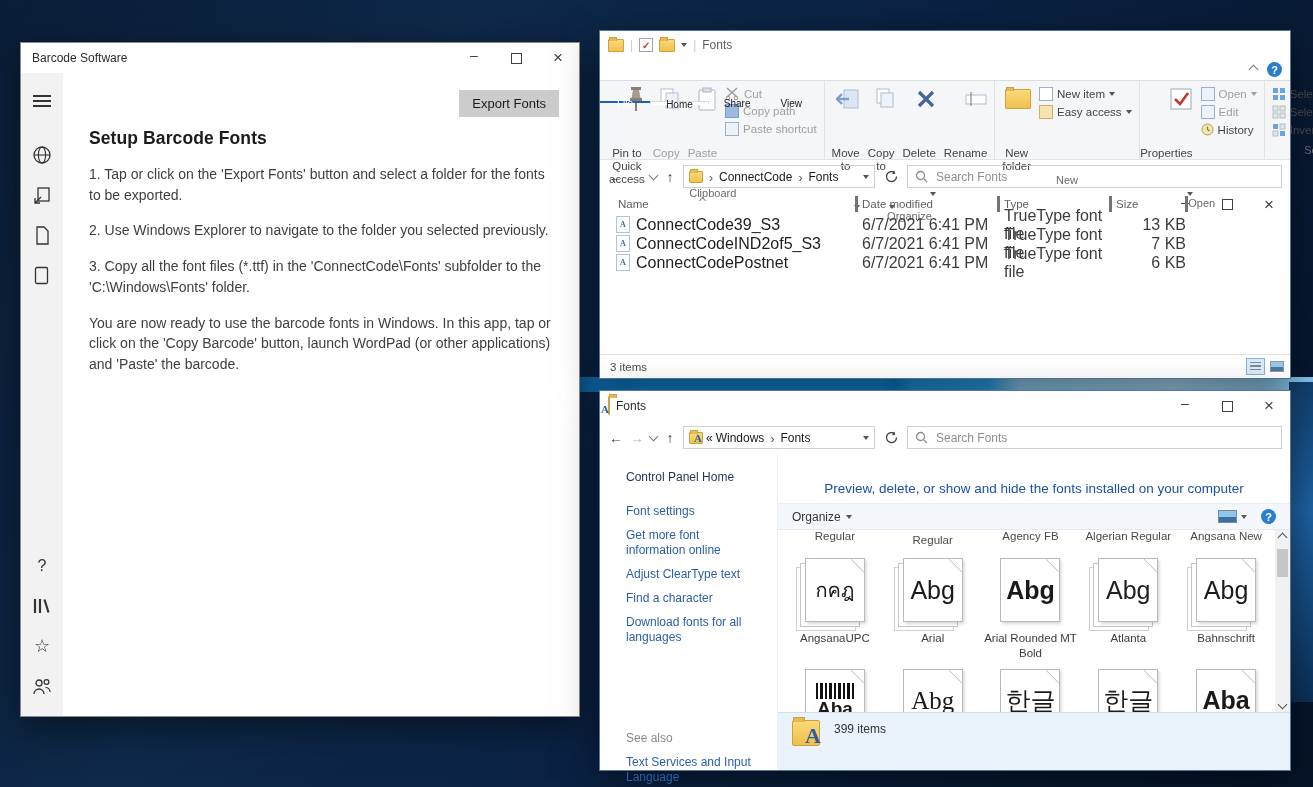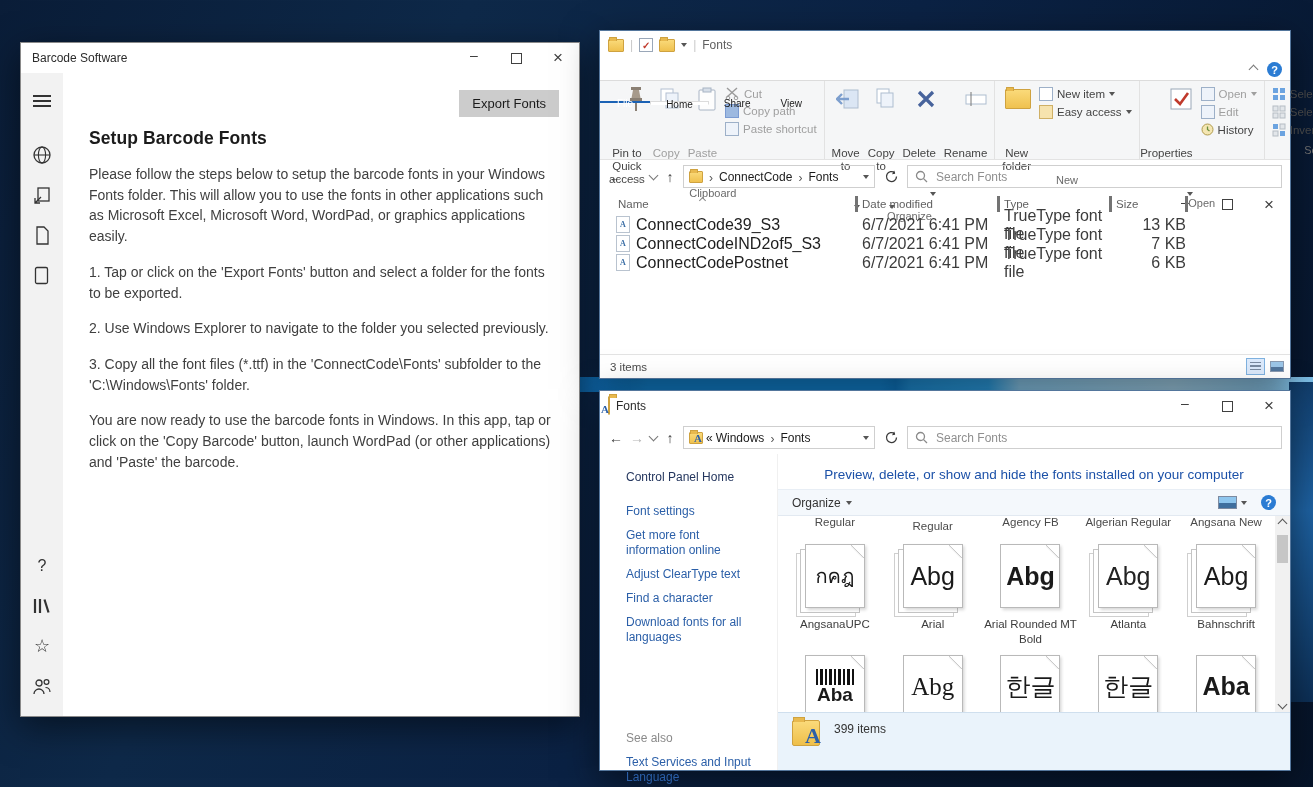--- a/index.html
+++ b/index.html
@@ -104,21 +104,21 @@
   .cf-title-ic{margin:0 6px 0 8px;}
   .fonts-folder{width:15px;height:13px;position:relative;background:linear-gradient(#fada7a,#efc14f);border:1px solid #cfa23f;border-radius:1px;}
   .fonts-folder::before{content:"";position:absolute;top:-3px;left:0;width:6px;height:3px;background:#e8b94e;border:1px solid #cfa23f;border-bottom:none;}
   .fonts-folder::after{content:"A";position:absolute;right:0px;bottom:-1px;font-family:"Liberation Serif",serif;font-weight:700;font-size:11px;color:#2b5fa8;background:transparent;}
   .cf-content{position:absolute;top:63px;bottom:0;left:0;right:0;display:flex;}
   .cf-sidebar{width:177px;box-sizing:border-box;padding:16px 12px 0 26px;font-size:12px;flex:none;}
   .cf-home{color:#24365e;margin-bottom:20px;}
   .cf-link{color:#2b5fa8;margin-bottom:9px;line-height:1.25;width:128px;}
   .cf-seealso{color:#8a8a8a;margin-top:86px;margin-bottom:10px;}
   .cf-main{flex:1;display:flex;flex-direction:column;border-left:1px solid #f0f0f0;position:relative;min-width:0;}
-  .cf-header{margin:13px 6px 7px;text-align:center;color:#1c51a8;font-size:13.5px;}
+  .cf-header{margin:27px 6px 7px;text-align:center;color:#1c51a8;font-size:13.5px;}
   .cf-toolbar{height:25px;background:#f4f8fc;border-top:1px solid #e8eef5;border-bottom:1px solid #e2e9f1;display:flex;align-items:center;padding:0 14px;font-size:12px;color:#333;flex:none;}
   .cf-toolbar .sp{flex:1;}
   .views-ic{width:17px;height:11px;background:linear-gradient(#8ec6ee 55%,#3f6f9e 55%);border:1px solid #7c8aa0;margin-right:4px;}
   .cf-gridwrap{flex:1;position:relative;overflow:hidden;}
   .cf-scroll{position:absolute;right:0;top:0;bottom:0;width:15px;background:#f1f1f1;display:flex;flex-direction:column;align-items:center;}
   .cf-scroll .sc-top{margin-top:4px;}
   .cf-scroll .thumb{width:11px;height:28px;background:#c6c6c6;margin-top:8px;}
   .cf-scroll .sc-bot{margin-top:auto;margin-bottom:4px;}
   .cf-grid{padding-left:8px;overflow:hidden;height:100%;box-sizing:border-box;}
   .cf-cliprow{height:20px;overflow:hidden;display:flex;}
@@ -217,21 +217,20 @@
             <circle cx="7" cy="5" r="3" fill="none" stroke="#333" stroke-width="1.3"></circle>
             <path d="M2 16c0-3 2.5-5 5-5s5 2 5 5" fill="none" stroke="#333" stroke-width="1.3"></path>
             <circle cx="14.5" cy="4" r="2.4" fill="none" stroke="#333" stroke-width="1.2"></circle>
             <path d="M13.5 9.5c2.5 0 4.5 1.8 4.5 4.5" fill="none" stroke="#333" stroke-width="1.2"></path>
           </svg>
       </div>
     </div>
     <div class="bw-main">
       <button class="export-btn">Export Fonts</button>
       <h1 class="bw-h1">Setup Barcode Fonts</h1>
-      <p class="bw-p">Please follow the steps below to setup the barcode fonts in your Windows Fonts folder. This will allow you to use the fonts in other applications such as Microsoft Excel, Microsoft Word, WordPad, or graphics applications easily.</p>
       <p class="bw-p">1. Tap or click on the 'Export Fonts' button and select a folder for the fonts to be exported.</p>
       <p class="bw-p">2. Use Windows Explorer to navigate to the folder you selected previously.</p>
       <p class="bw-p">3. Copy all the font files (*.ttf) in the 'ConnectCode\Fonts' subfolder to the 'C:\Windows\Fonts' folder.</p>
       <p class="bw-p">You are now ready to use the barcode fonts in Windows. In this app, tap or click on the 'Copy Barcode' button, launch WordPad (or other applications) and 'Paste' the barcode.</p>
     </div>
   </div>
 </div>
 
 <div class="window" id="win-explorer">
   <div class="ex-titlebar">

